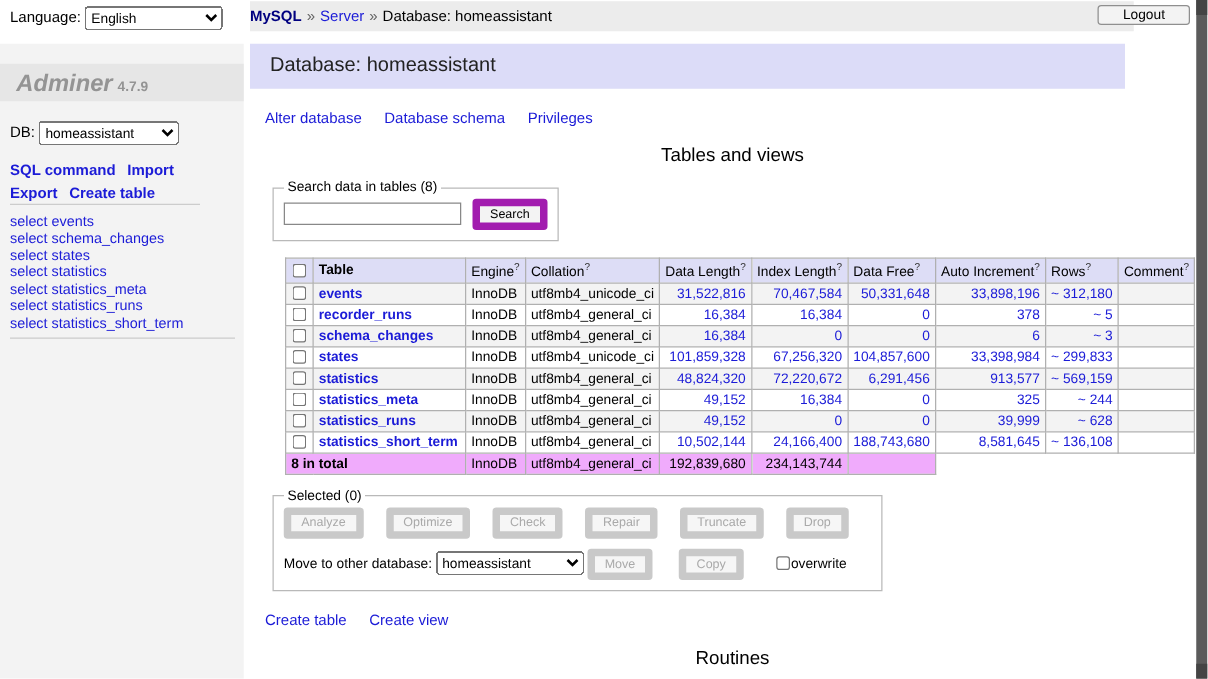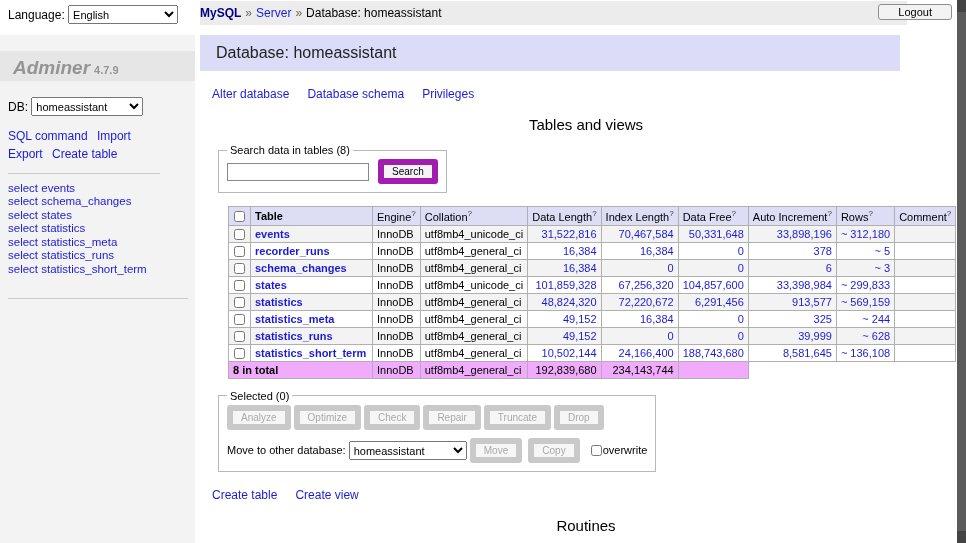--- a/index.html
+++ b/index.html
@@ -29,26 +29,26 @@
   }
 
   
   .sidebar { position: absolute; left: 0; top: 35px; width: 195px; bottom: 0; background: #f3f3f3; }
   .brand { height: 30px; background: #e6e6e6; line-height: 30px; padding-left: 13px; white-space: nowrap; }
   .brand .logo { font-style: italic; font-size: 19px; color: #949494; }
   .brand .ver { font-size: 11px; color: #949494; margin-left: 4px; }
   .db-row { margin: 12px 0 0 8px; }
   .db-row select { width: 112px; font-size: 11px; height: 19px; }
   .sb-actions {
-    margin: 12px 0 0 8px; width: 152px; padding-bottom: 10px;
-    border-bottom: 1px solid #ccc; line-height: 1.45;
+    margin: 12px 0 0 8px; width: 152px; 
+    border-bottom: 1px solid #ccc; line-height: 1.45; font-weight: bold;
   }
   .sb-actions .lnk { margin-right: 6px; }
   .sb-tables {
-    margin: 8px 0 0 8px; width: 180px; padding-bottom: 22px;
+    margin: 8px 0 0 8px; width: 180px; padding-bottom: 4px;
     border-bottom: 1px solid #ccc; font-size: 11.5px;
   }
 
   
   .main { position: absolute; left: 200px; top: 35px; width: 760px; }
   .page-title {
     height: 36px; background: #dcdcf8; line-height: 36px; padding-left: 16px;
     font-size: 16px; font-weight: normal; color: #222; width: 700px; margin: 0;
   }
   .content { padding: 0 0 0 12px; }
@@ -79,21 +79,21 @@
   tbody th { font-weight: bold; }
   .num { text-align: right; }
   .num .lnk { color: #1b1bd7; }
   sup.help { font-size: 8px; color: #333; }
   tr.total td { background: #f0abfc; }
   .tot-label { font-weight: bold; }
   .num-plain { text-align: right; color: #000; }
 
   
   .selected-fs .row2 { margin-top: 8px; }
-  .selected-fs .btn { margin-right: 3px; }
+  .selected-fs .btn { margin-right: 18px; }
   .move-select { width: 118px; font-size: 11px; height: 19px; vertical-align: middle; }
   .ovw { margin-left: 4px; }
 
   
   .scrollbar { position: absolute; right: 0; top: 0; width: 9px; height: 543px; background: #5b5b5b; }
   .scrollbar .cap { position: absolute; left: 0; width: 9px; height: 12px; background: #444; }
   .scrollbar .cap.bottom { bottom: 0; }
 </style>
 </head>
 <body>

